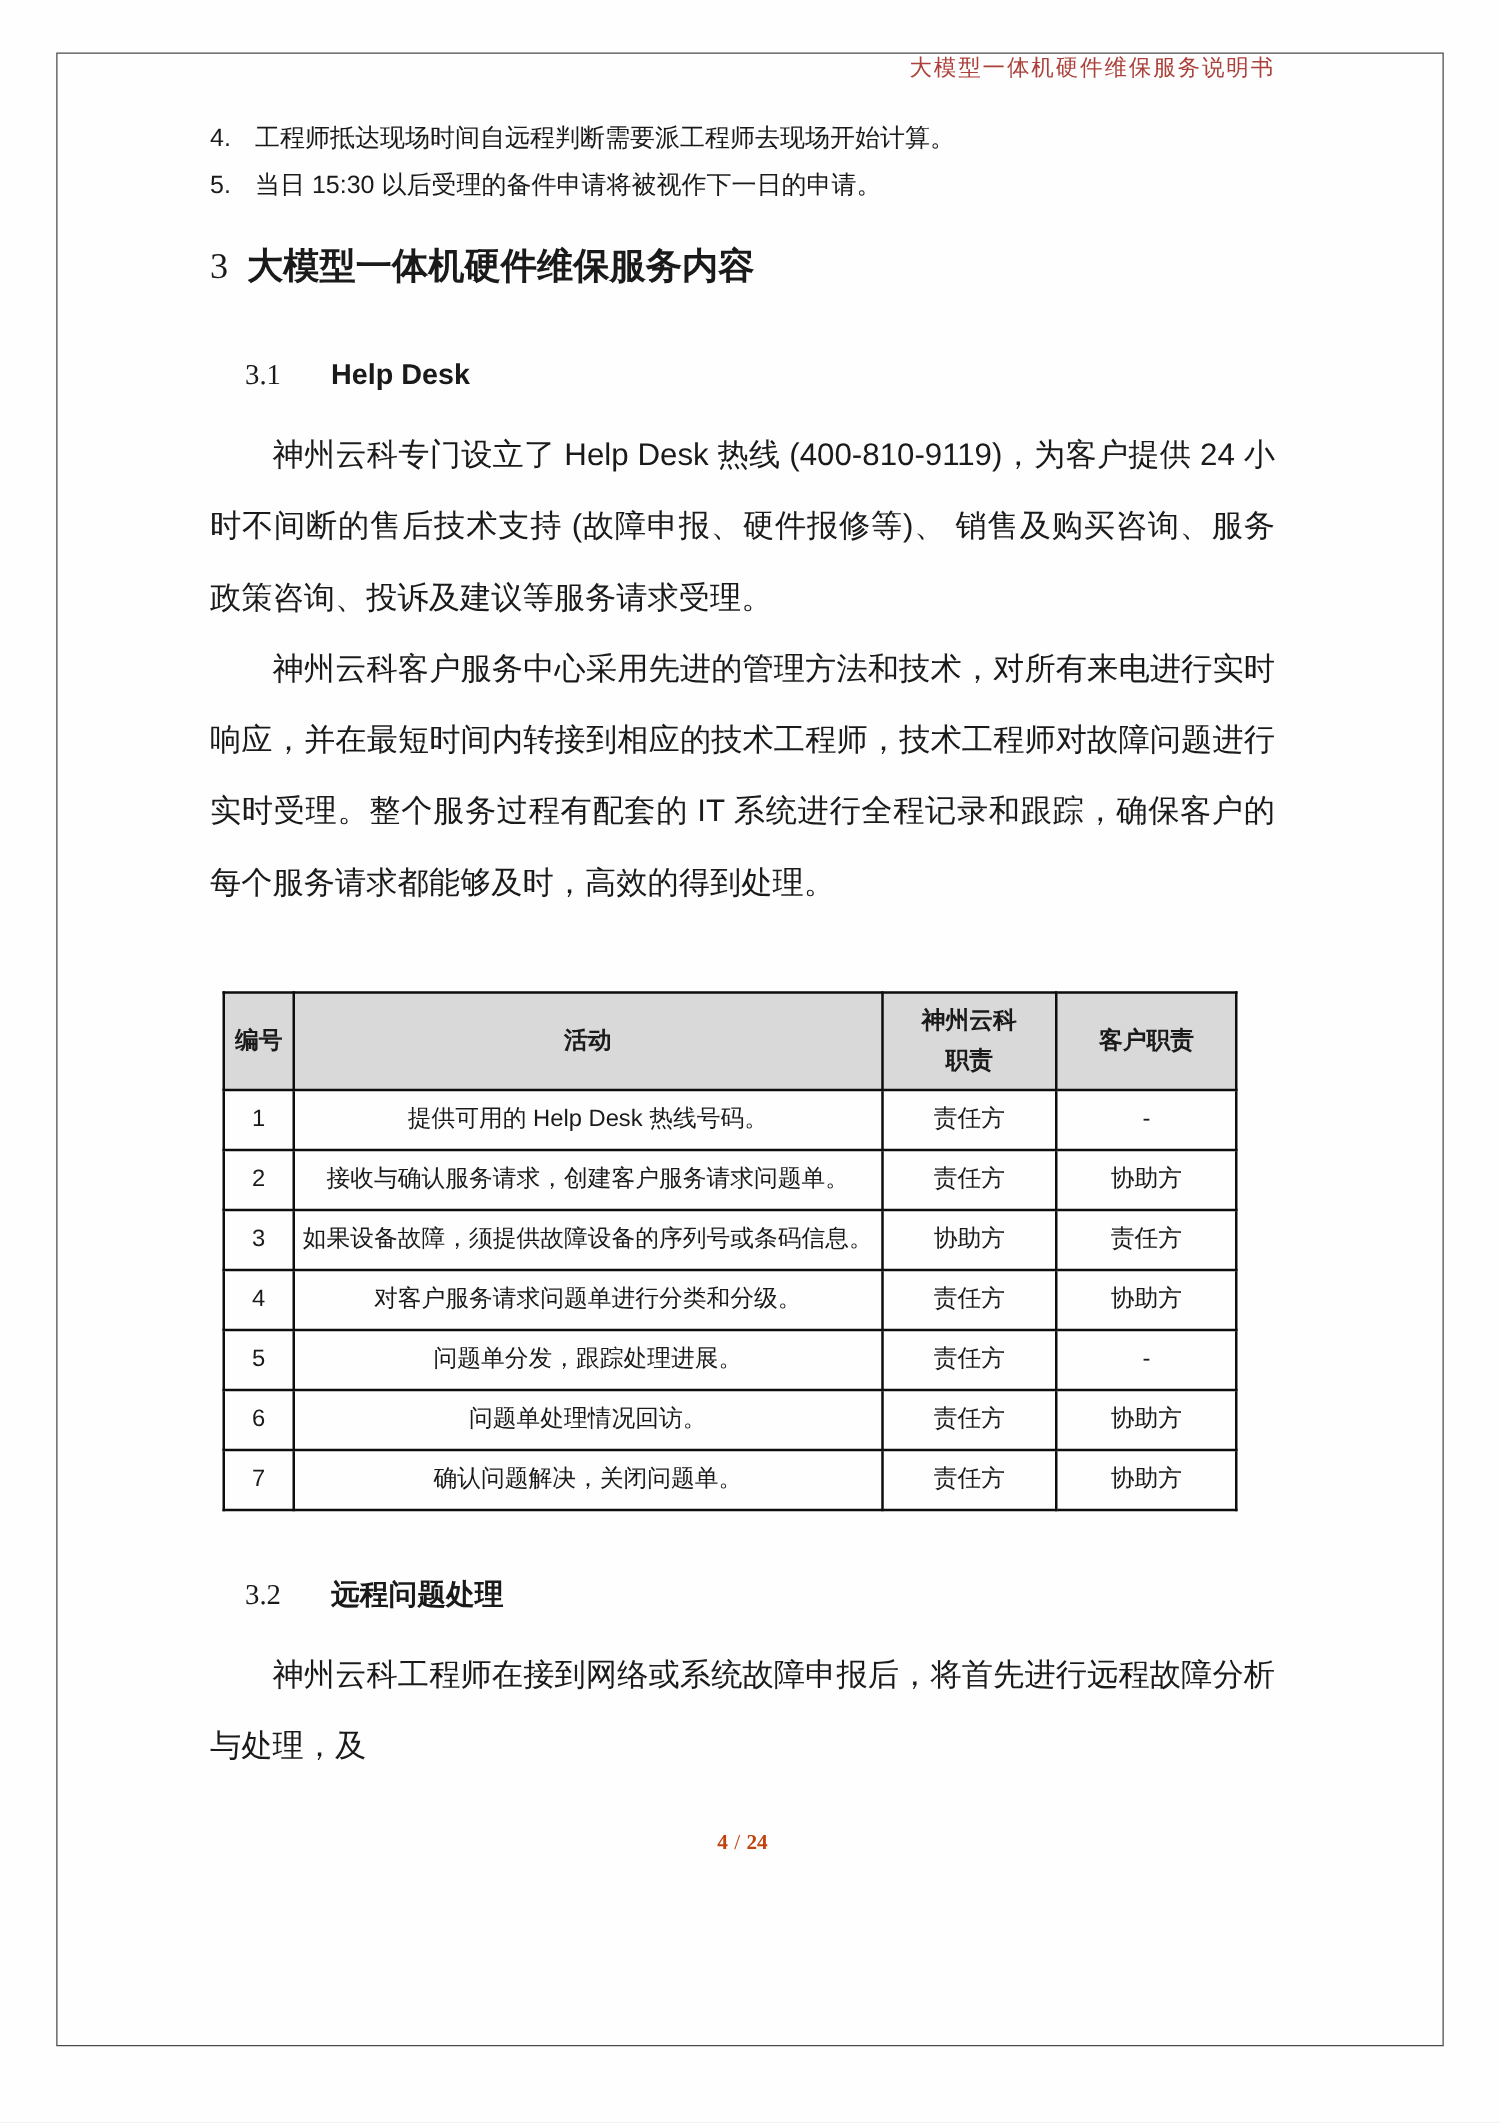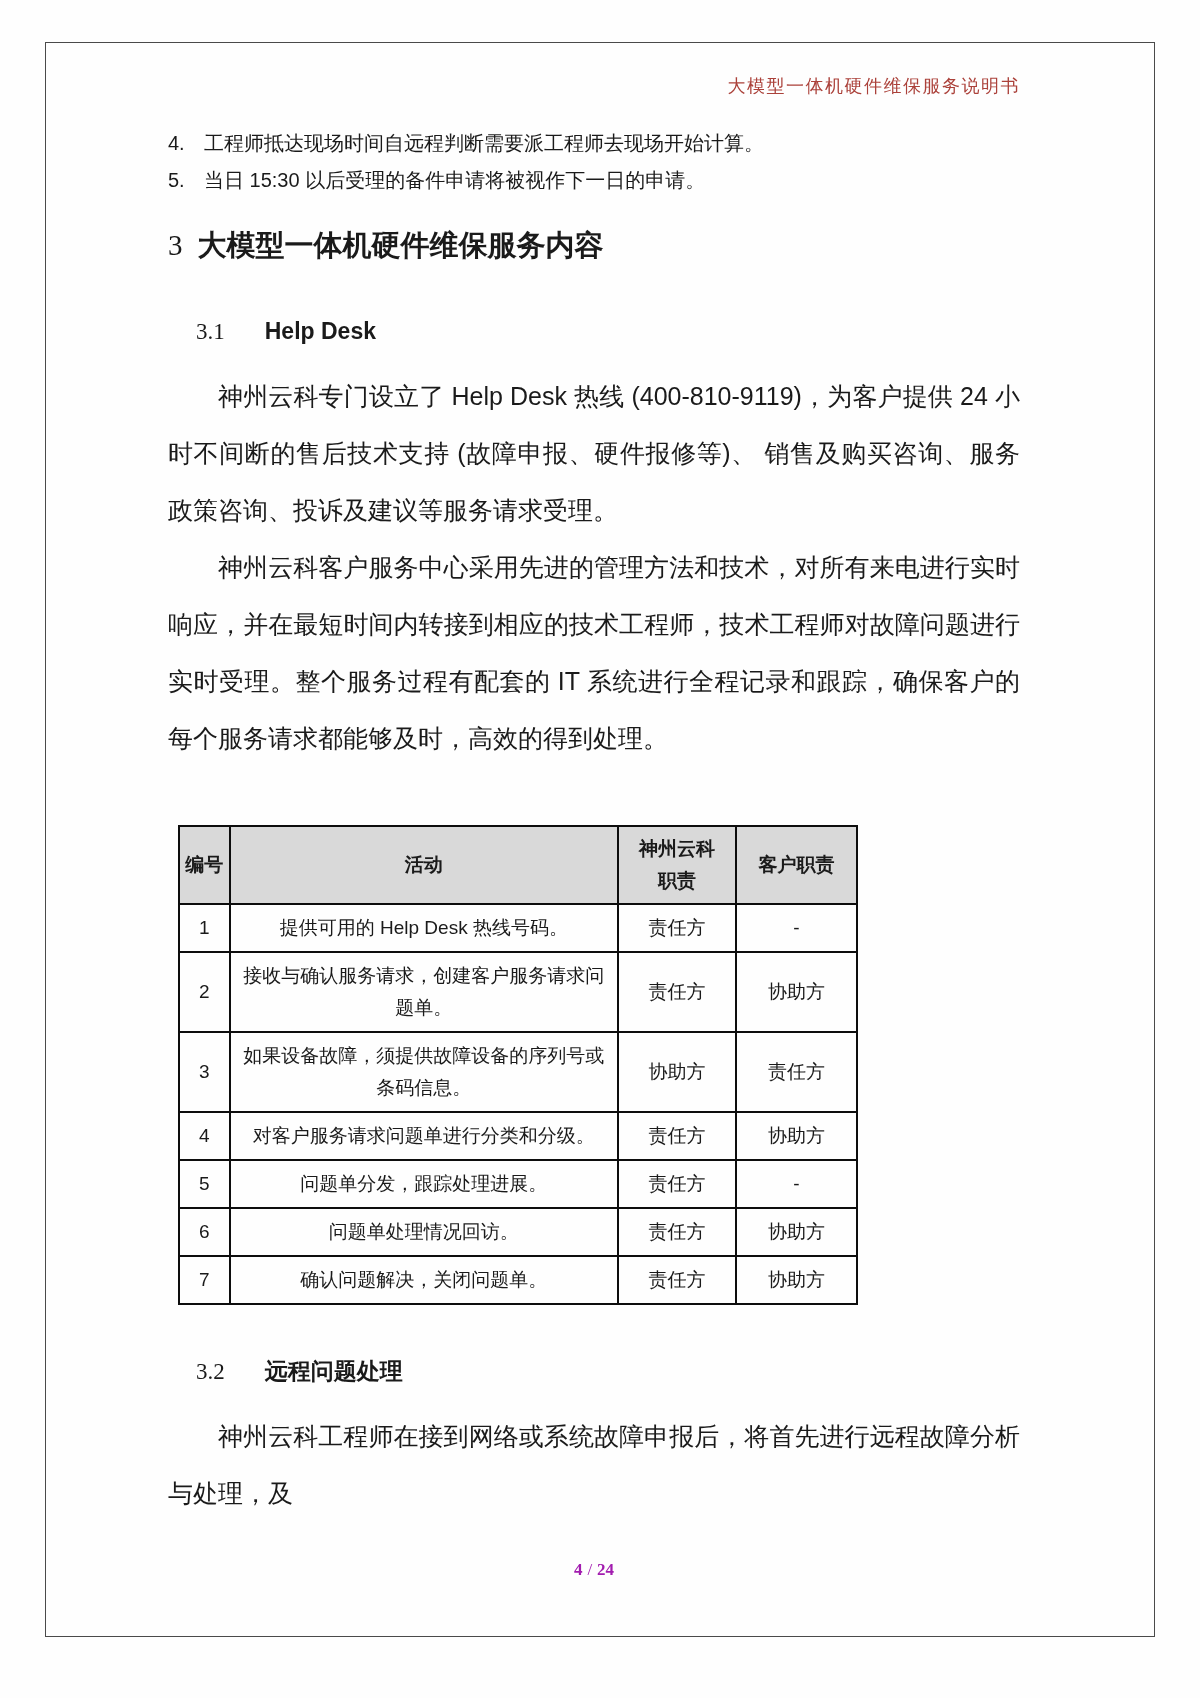--- a/index.html
+++ b/index.html
@@ -19,21 +19,20 @@
     left: 45px; top: 42px;
     width: 1110px; height: 1595px;
     border: 1px solid #4a4a4a;
   }
   .content {
     position: absolute;
     left: 168px; top: 42px;
     width: 852px;
   }
   .doc-header {
-    padding-top: 32px;
     text-align: right;
     font-family: "Liberation Serif", serif;
     font-size: 18px;
     letter-spacing: 1.5px;
     color: #ab413a;
   }
   .list { margin-top: 27px; }
   .list-row {
     display: flex;
     font-size: 20px;
@@ -79,21 +78,21 @@
   .table-caption {
     margin-top: 20px;
     font-size: 20px;
     line-height: 57px;
     text-indent: 2em;
   }
   table.resp {
     margin-top: 58px;
     margin-left: 10px;
     border-collapse: collapse;
-    width: 680px;
+    width: 812px;
     font-size: 19px;
   }
   table.resp th, table.resp td {
     border: 2px solid #0d0d0d;
     text-align: center;
     vertical-align: middle;
     line-height: 32px;
     padding: 7px 4px;
   }
   table.resp th {
@@ -110,21 +109,21 @@
     text-align: left;
     padding-left: 18px;
     padding-right: 10px;
   }
   .footer {
     margin-top: 38px;
     text-align: center;
     font-family: "Liberation Serif", serif;
     font-size: 17px;
     font-weight: 700;
-    color: #a21caf;
+    color: #c2410c;
   }
   .footer .sep { font-weight: 400; padding: 0 5px; }
 </style>
 </head>
 <body>
 
 <div class="page">
   <div class="frame"></div>
 
   <div class="content">

